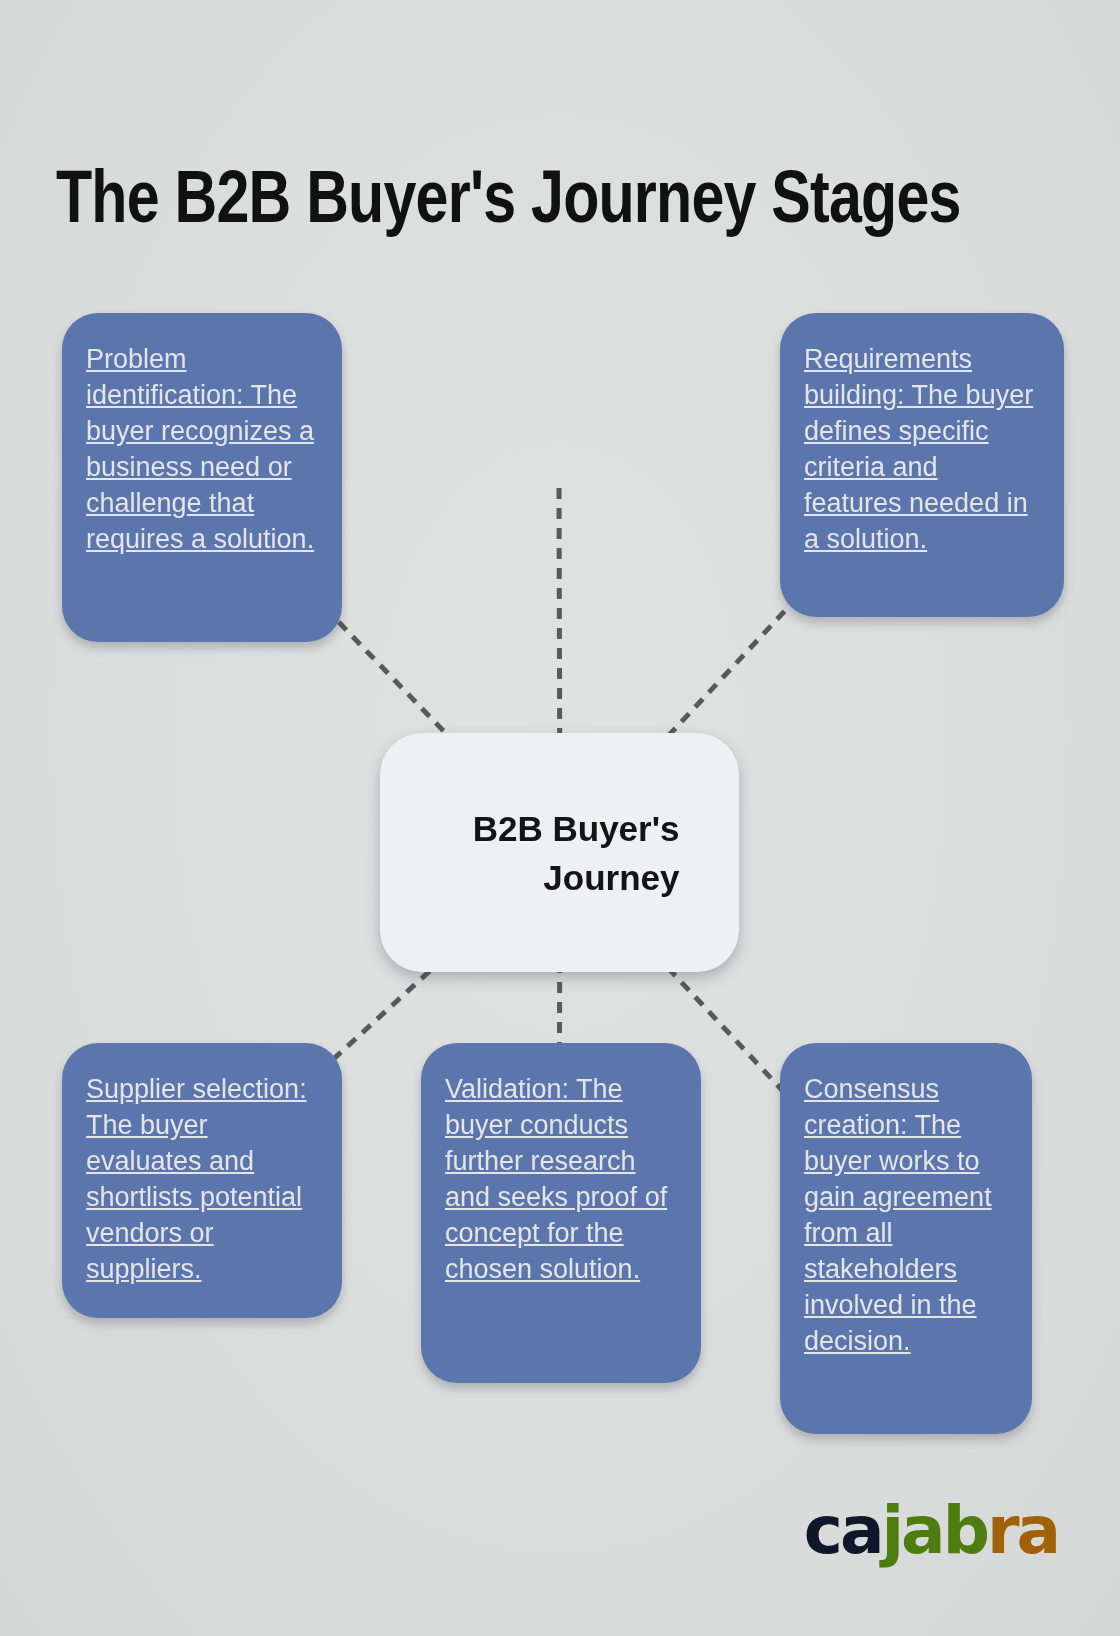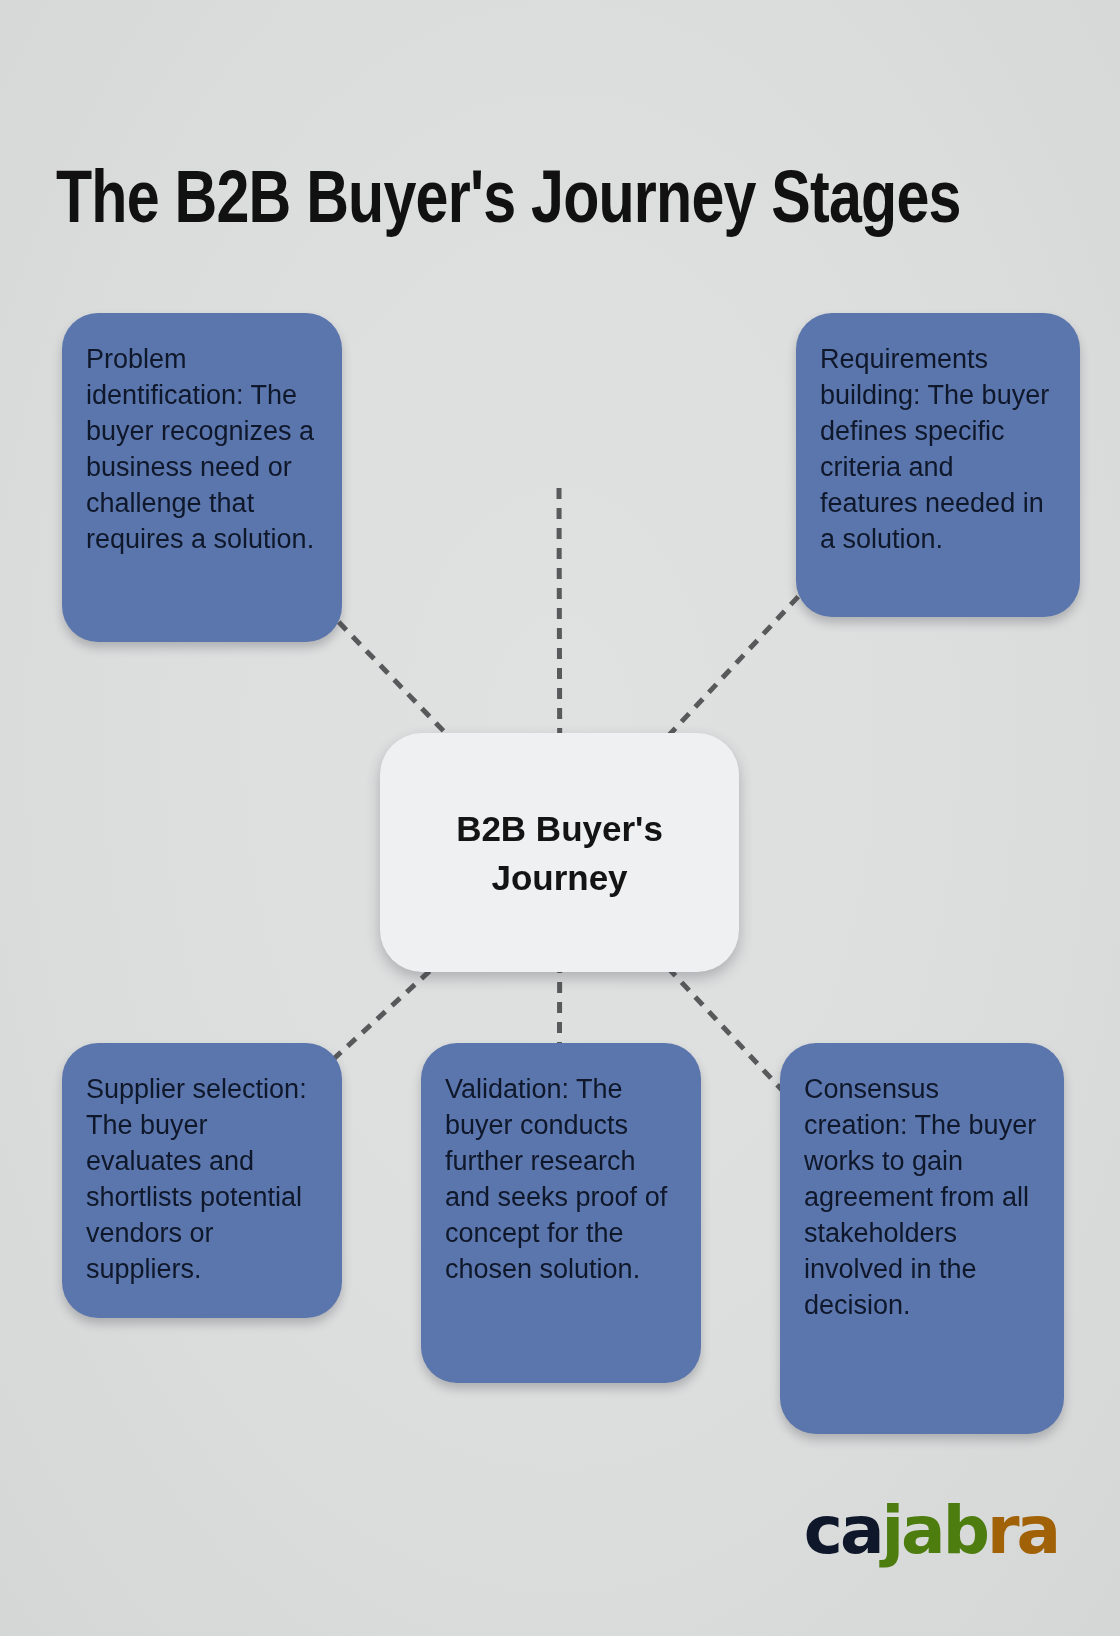--- a/index.html
+++ b/index.html
@@ -36,25 +36,26 @@
     left: 0;
     top: 0;
     z-index: 0;
   }
   .stage-card {
     position: absolute;
     width: 280px;
     box-sizing: border-box;
     padding: 28px 22px 24px 24px;
     border-radius: 36px;
-    color: #0f172a;
+    color: #e5e5e5;
     font-size: 27px;
     line-height: 36px;
     z-index: 2;
     box-shadow: 0 6px 10px rgba(60, 64, 72, 0.28);
+    text-decoration: underline;
   }
   .center-node {
     position: absolute;
     left: 380px;
     top: 733px;
     width: 359px;
     height: 239px;
     border-radius: 42px;
     z-index: 2;
     display: flex;
@@ -62,20 +63,21 @@
     justify-content: center;
     text-align: center;
     box-shadow: 0 6px 14px rgba(60, 64, 72, 0.30);
   }
   .center-node .label {
     font-size: 35px;
     line-height: 49px;
     font-weight: 700;
     color: #141414;
     width: 240px;
+    text-align: right;
   }
   .logo {
     position: absolute;
     right: 62px;
     top: 1492px;
     font-size: 66px;
     font-weight: 800;
     letter-spacing: -3px;
     font-family: "DejaVu Sans", sans-serif;
     z-index: 2;
@@ -96,37 +98,37 @@
     <line x1="200" y1="1181" x2="560" y2="852" stroke-width="5" stroke-dasharray="11 9" style="stroke: rgb(88, 89, 91);"></line>
     <line x1="559" y1="1213" x2="560" y2="852" stroke-width="5" stroke-dasharray="11 9" style="stroke: rgb(88, 89, 91);"></line>
     <line x1="921" y1="1239" x2="560" y2="852" stroke-width="5" stroke-dasharray="11 9" style="stroke: rgb(88, 89, 91);"></line>
   </svg>
 
   <div class="stage-card" style="left: 62px; top: 313px; min-height: 329px; background-color: rgb(91, 118, 173);">
     <span>Problem identification: The buyer recognizes a business need or challenge that requires a solution.</span>
   </div>
 
 
-  <div class="stage-card" style="left: 796px; top: 313px; min-height: 304px; width: 284px; background-color: rgb(91, 118, 173);">
+  <div class="stage-card" style="left: 780px; top: 313px; min-height: 304px; width: 284px; background-color: rgb(91, 118, 173);">
     <span>Requirements building: The buyer defines specific criteria and features needed in a solution.</span>
   </div>
 
   <div class="center-node" style="background-color: rgb(239, 240, 242);">
     <div class="label" style="color: rgb(20, 20, 20);">B2B Buyer's Journey</div>
   </div>
 
   <div class="stage-card" style="left: 421px; top: 1043px; min-height: 340px; background-color: rgb(91, 118, 173);">
     <span>Validation: The buyer conducts further research and seeks proof of concept for the chosen solution.</span>
   </div>
 
   <div class="stage-card" style="left: 62px; top: 1043px; min-height: 275px; background-color: rgb(91, 118, 173);">
     <span>Supplier selection: The buyer evaluates and shortlists potential vendors or suppliers.</span>
   </div>
 
-  <div class="stage-card" style="left: 780px; top: 1043px; min-height: 391px; width: 284px; background-color: rgb(91, 118, 173);">
+  <div class="stage-card" style="left: 780px; top: 1043px; min-height: 391px; width: 252px; background-color: rgb(91, 118, 173);">
     <span>Consensus creation: The buyer works to gain agreement from all stakeholders involved in the decision.</span>
   </div>
 
   <div class="logo">
     <span style="color: #0f172a;">ca</span><span style="color: #4d7c0f;">jab</span><span style="color: #a16207;">ra</span>
   </div>
 
 </div>
 
 </body></html>

